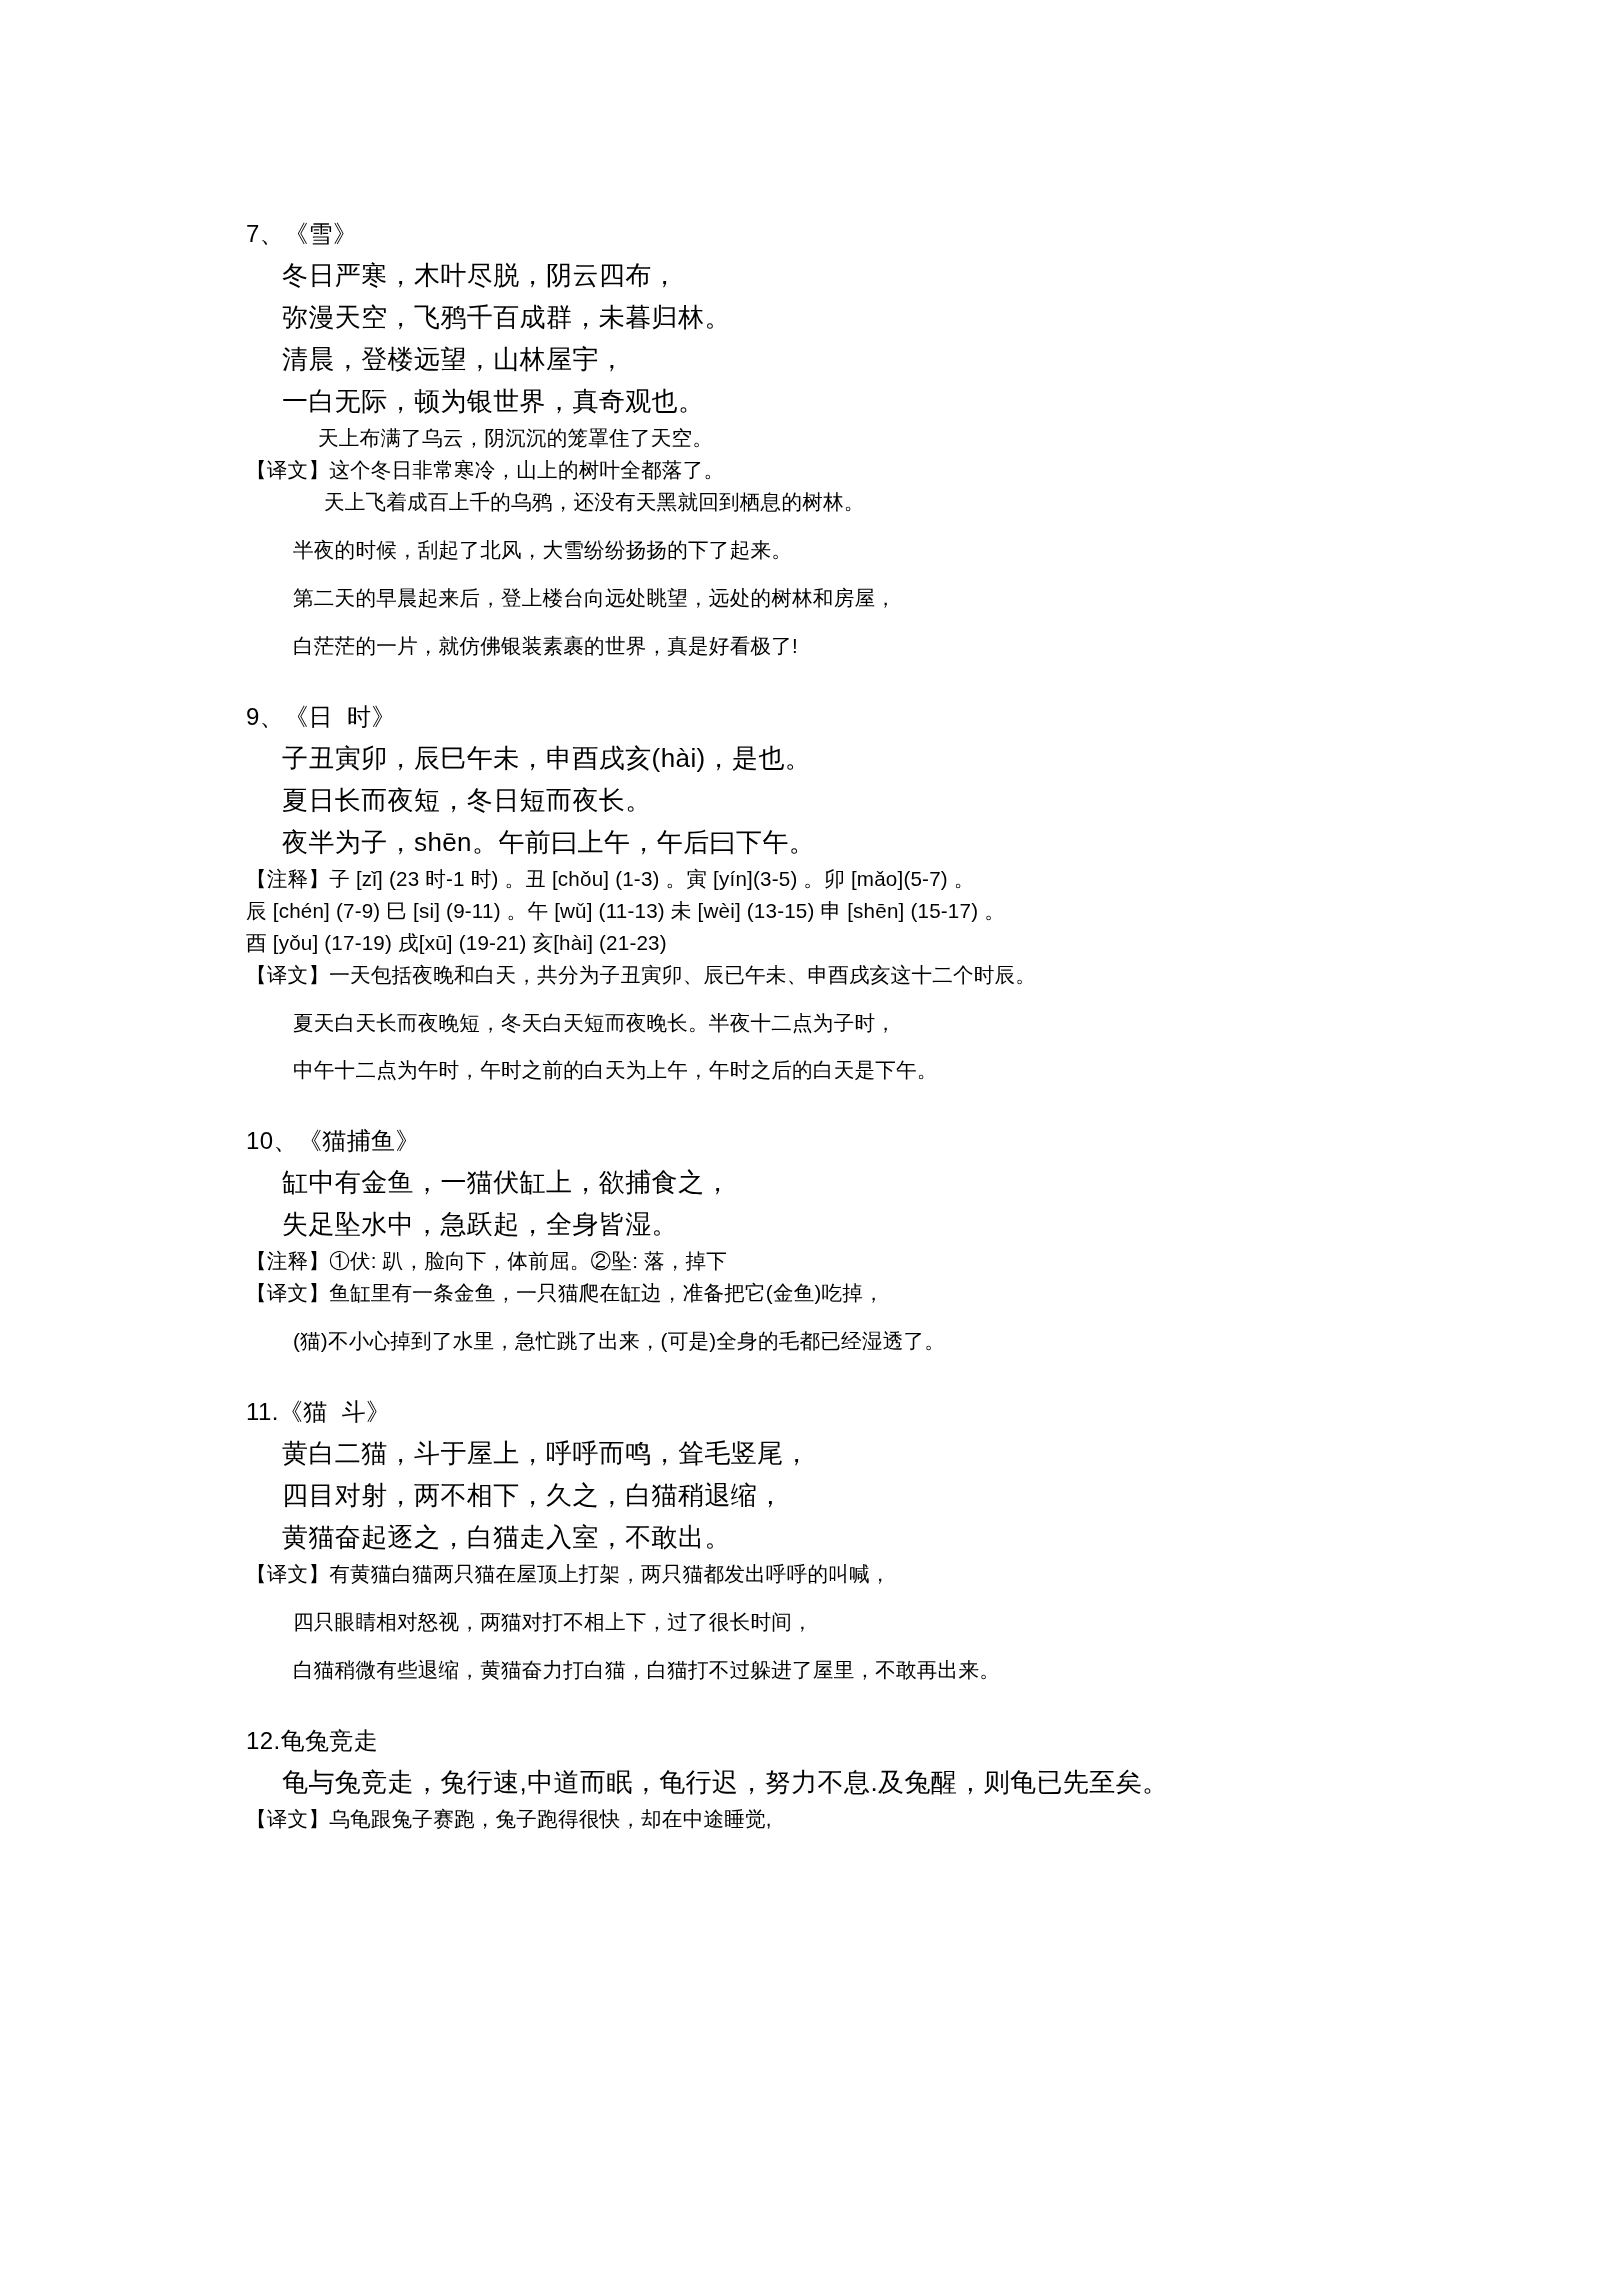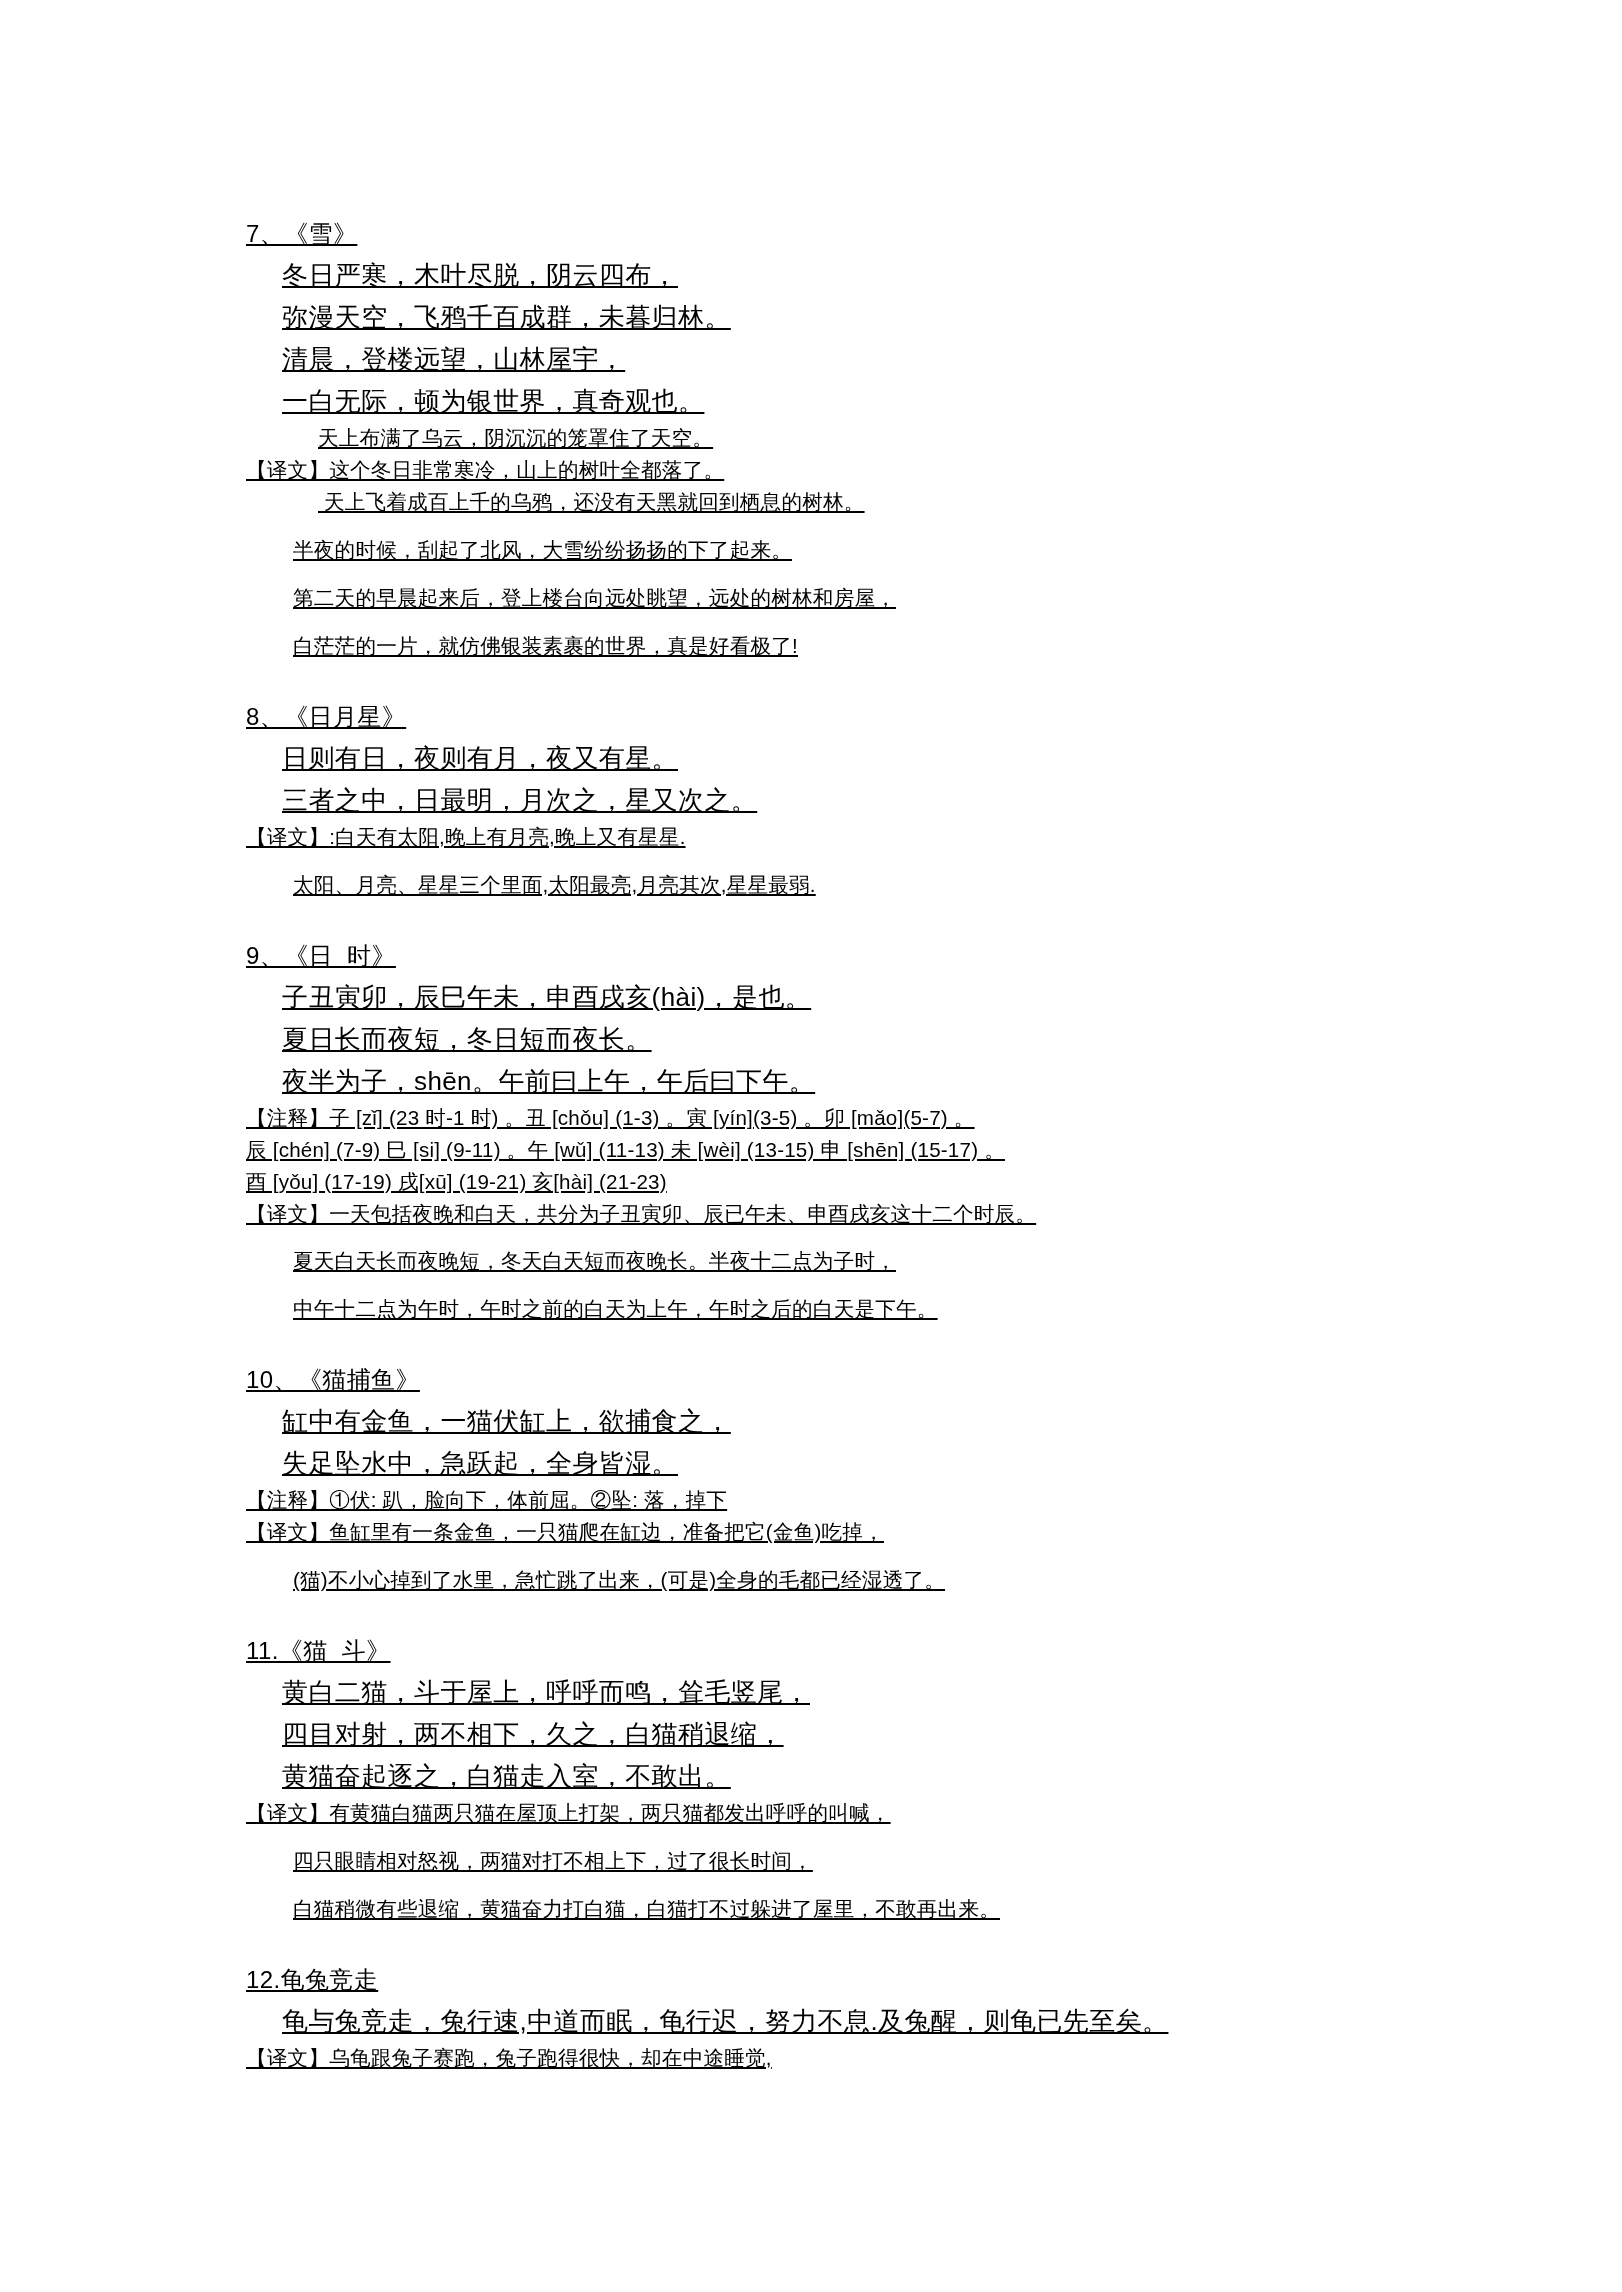--- a/index.html
+++ b/index.html
@@ -12,21 +12,20 @@
     min-height: 2293px;
     font-family: "Liberation Sans", sans-serif;
     color: #000000;
   }
   .page {
     position: relative;
     width: 1350px;
     min-height: 2293px;
     box-sizing: border-box;
     padding: 215px 224px 107px 246px;
-    text-decoration: underline;
   }
   .section {
     margin-bottom: 36px;
   }
   .sec-title {
     font-size: 24px;
     line-height: 1.62;
     letter-spacing: 0.4px;
     white-space: pre;
   }
@@ -62,29 +61,20 @@
     <div class="note-block">
       <div class="note-line indent-3">天上布满了乌云，阴沉沉的笼罩住了天空。</div>
       <div class="note-line">【译文】这个冬日非常寒冷，山上的树叶全都落了。</div>
       <div class="note-line indent-3"> 天上飞着成百上千的乌鸦，还没有天黑就回到栖息的树林。</div>
       <div class="note-line indent-2">半夜的时候，刮起了北风，大雪纷纷扬扬的下了起来。</div>
       <div class="note-line indent-2">第二天的早晨起来后，登上楼台向远处眺望，远处的树林和房屋，</div>
       <div class="note-line indent-2">白茫茫的一片，就仿佛银装素裹的世界，真是好看极了!</div>
     </div>
   </div>
 
-  <div class="section">
-    <div class="sec-title">8、《日月星》</div>
-    <div class="body-line">日则有日，夜则有月，夜又有星。</div>
-    <div class="body-line">三者之中，日最明，月次之，星又次之。</div>
-    <div class="note-block">
-      <div class="note-line">【译文】:白天有太阳,晚上有月亮,晚上又有星星.</div>
-      <div class="note-line indent-2">太阳、月亮、星星三个里面,太阳最亮,月亮其次,星星最弱.</div>
-    </div>
-  </div>
 
   <div class="section">
     <div class="sec-title">9、《日  时》</div>
     <div class="body-line">子丑寅卯，辰巳午未，申酉戌亥(hài)，是也。</div>
     <div class="body-line">夏日长而夜短，冬日短而夜长。</div>
     <div class="body-line">夜半为子，shēn。午前曰上午，午后曰下午。</div>
     <div class="note-block">
       <div class="note-line">【注释】子 [zǐ] (23 时-1 时) 。丑 [chǒu] (1-3) 。寅 [yín](3-5) 。卯 [mǎo](5-7) 。</div>
       <div class="note-line">辰 [chén] (7-9) 巳 [si] (9-11) 。午 [wǔ] (11-13) 未 [wèi] (13-15) 申 [shēn] (15-17) 。</div>
       <div class="note-line">酉 [yǒu] (17-19) 戌[xū] (19-21) 亥[hài] (21-23)</div>

